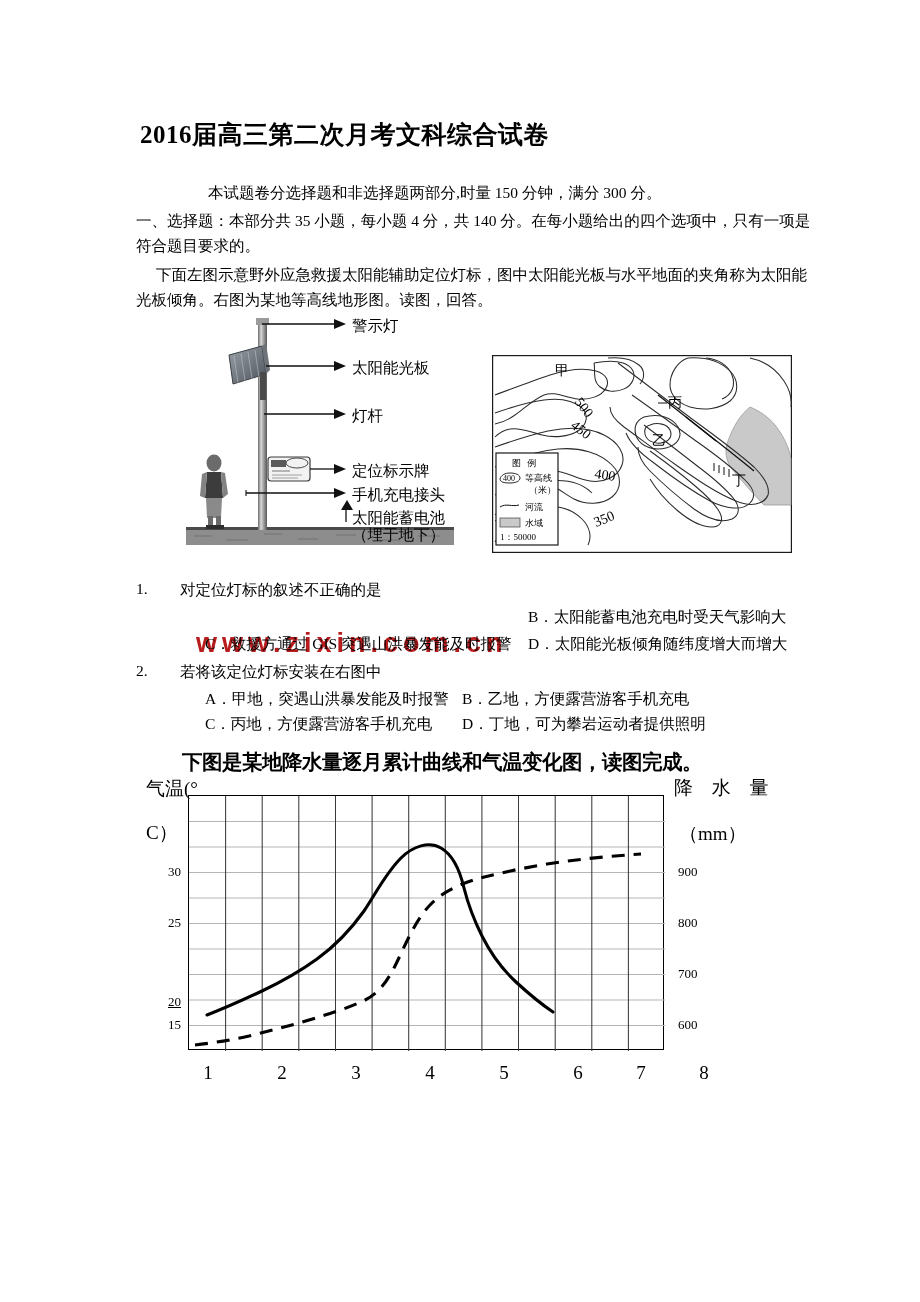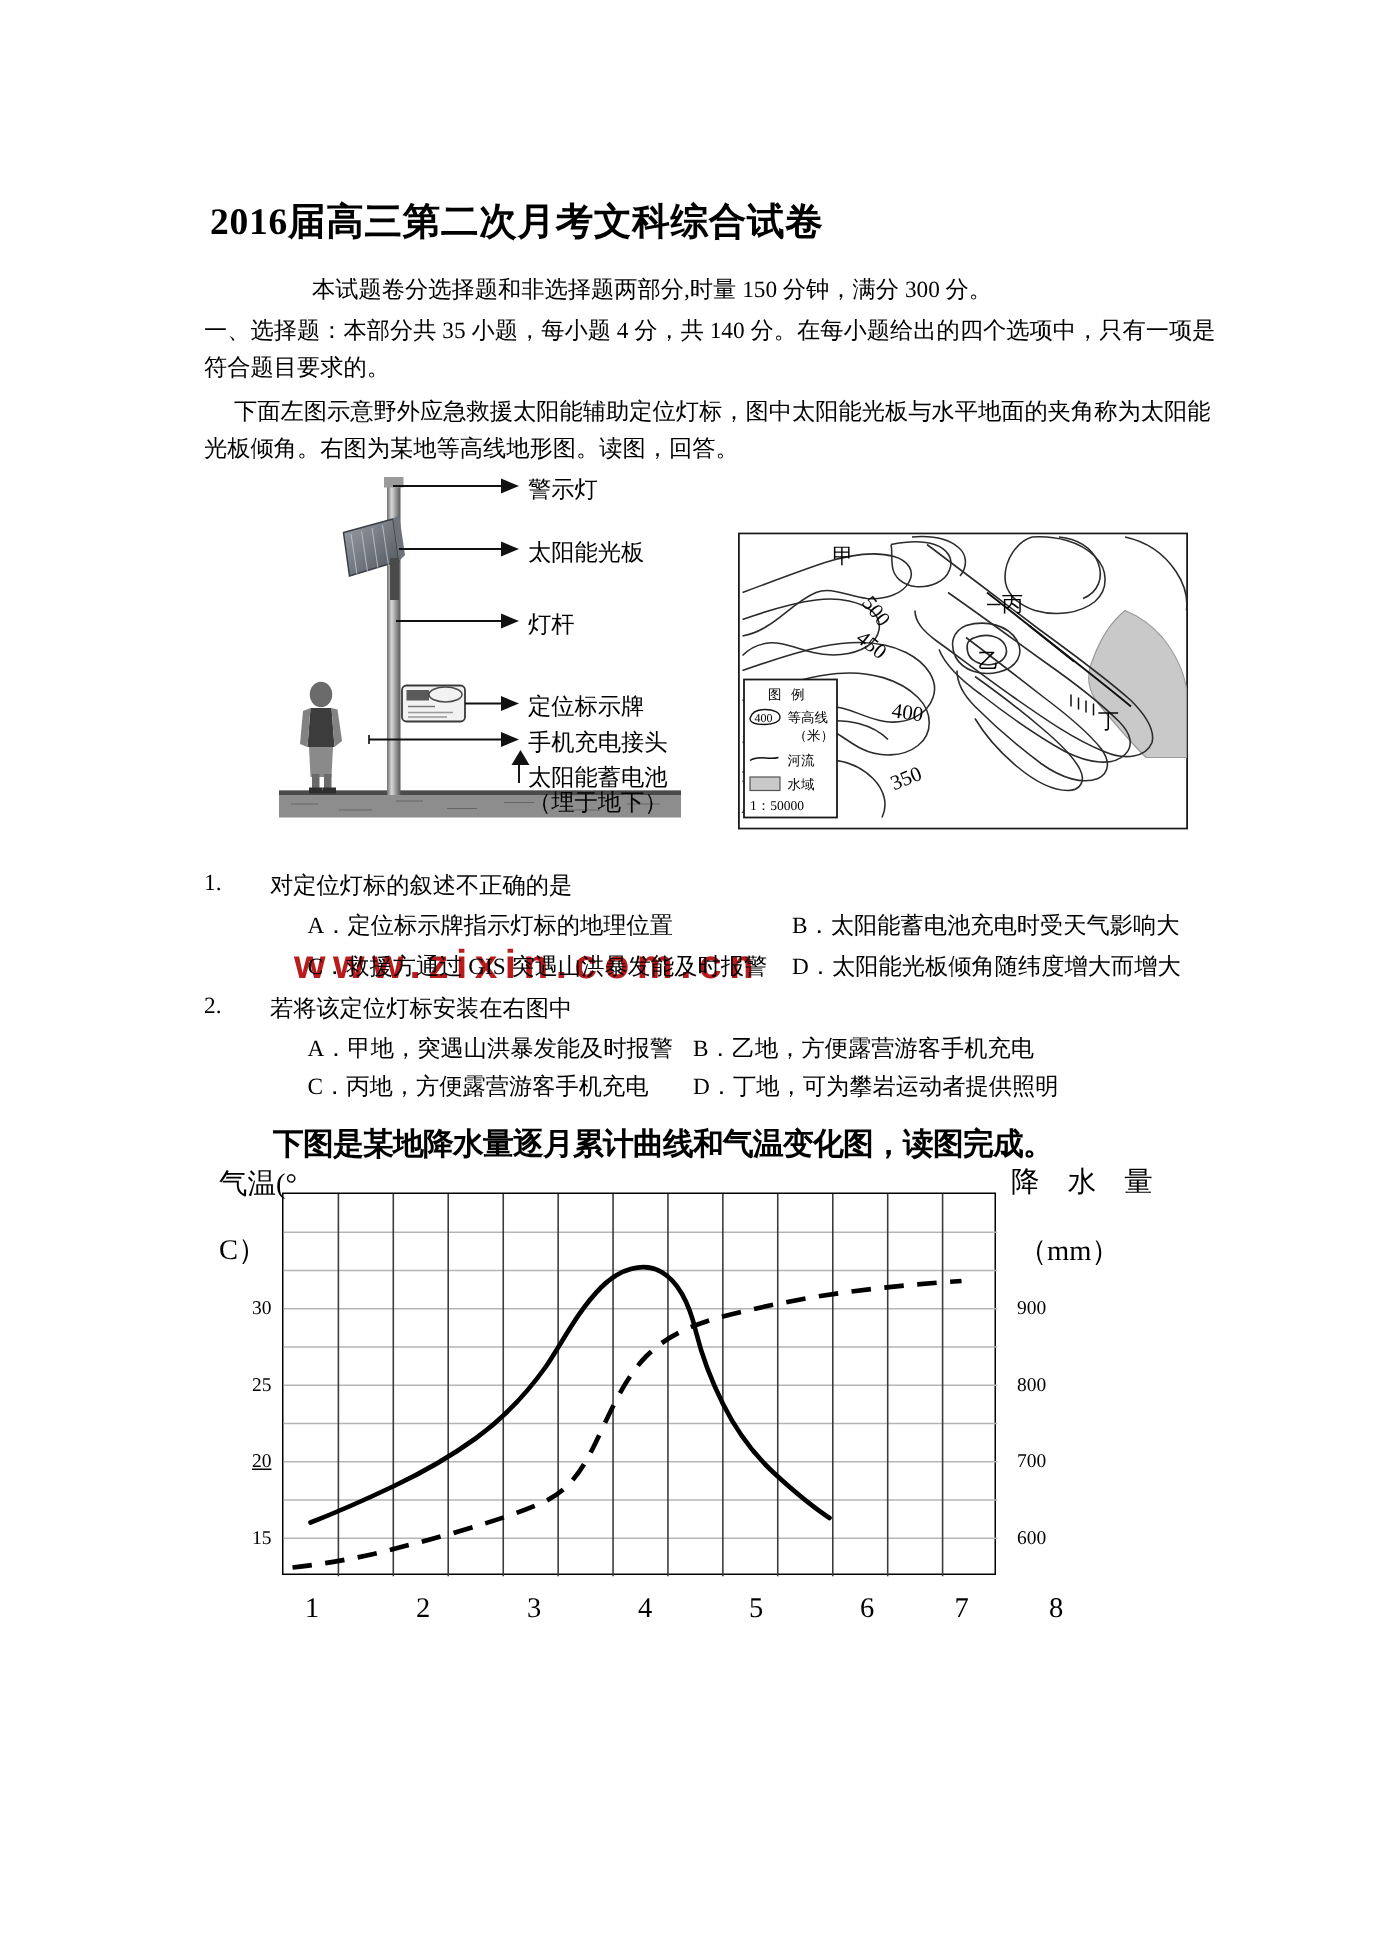--- a/index.html
+++ b/index.html
@@ -16,21 +16,21 @@
     width: 920px;
     height: 1302px;
     overflow: hidden;
     background: #ffffff;
   }
 
   
   .doc-title {
     position: absolute;
     left: 140px;
-    top: 131px;
+    top: 118px;
     font-size: 25px;
     font-weight: bold;
     letter-spacing: 0.5px;
     white-space: nowrap;
   }
   .subtitle-line {
     position: absolute;
     left: 208px;
     top: 183px;
     font-size: 15.5px;
@@ -331,42 +331,41 @@
         <rect x="8" y="163" width="20" height="9" fill="#c9c9c9" stroke="#555" stroke-width="0.8"></rect>
         <text x="33" y="171" font-family="Liberation Serif, serif" font-size="9" fill="#000">水域</text>
 
         <text x="8" y="185" font-family="Liberation Serif, serif" font-size="9" fill="#000">1：50000</text>
       </g>
     </svg>
   </div>
 
   <div class="q-num" style="left:136px; top:580px;">1.</div>
   <div class="q-stem" style="left:180px; top:580px;">对定位灯标的叙述不正确的是</div>
-  <div class="q-opt" style="left:205px; top:607px;">A．定位标示牌指示灯标的地理位置</div>
   <div class="q-opt" style="left:528px; top:607px;">B．太阳能蓄电池充电时受天气影响大</div>
   <div class="q-opt" style="left:205px; top:634px;">C．救援方通过 GIS 突遇山洪暴发能及时报警</div>
   <div class="q-opt" style="left:528px; top:634px;">D．太阳能光板倾角随纬度增大而增大</div>
 
   <div class="q-num" style="left:136px; top:662px;">2.</div>
   <div class="q-stem" style="left:180px; top:662px;">若将该定位灯标安装在右图中</div>
   <div class="q-opt" style="left:205px; top:689px;">A．甲地，突遇山洪暴发能及时报警</div>
   <div class="q-opt" style="left:462px; top:689px;">B．乙地，方便露营游客手机充电</div>
   <div class="q-opt" style="left:205px; top:714px;">C．丙地，方便露营游客手机充电</div>
   <div class="q-opt" style="left:462px; top:714px;">D．丁地，可为攀岩运动者提供照明</div>
 
   <div class="chart-heading">下图是某地降水量逐月累计曲线和气温变化图，读图完成。</div>
 
   <div class="axis-title axis-title-left-a">气温(°</div>
   <div class="axis-title axis-title-left-b">C）</div>
   <div class="axis-title axis-title-right-a">降 水 量</div>
   <div class="axis-title axis-title-right-b">（mm）</div>
 
   <div class="tick-label tick-left" style="top:864px;">30</div>
   <div class="tick-label tick-left" style="top:915px;">25</div>
-  <div class="tick-label tick-left" style="top:966px;text-decoration:underline;">20</div>
+  <div class="tick-label tick-left" style="top:994px;text-decoration:underline;">20</div>
   <div class="tick-label tick-left" style="top:1017px;">15</div>
 
   <div class="tick-label tick-right" style="top:864px;">900</div>
   <div class="tick-label tick-right" style="top:915px;">800</div>
   <div class="tick-label tick-right" style="top:966px;">700</div>
   <div class="tick-label tick-right" style="top:1017px;">600</div>
 
   <div class="plot">
     <svg width="476" height="255" viewBox="0 0 476 255">
 

